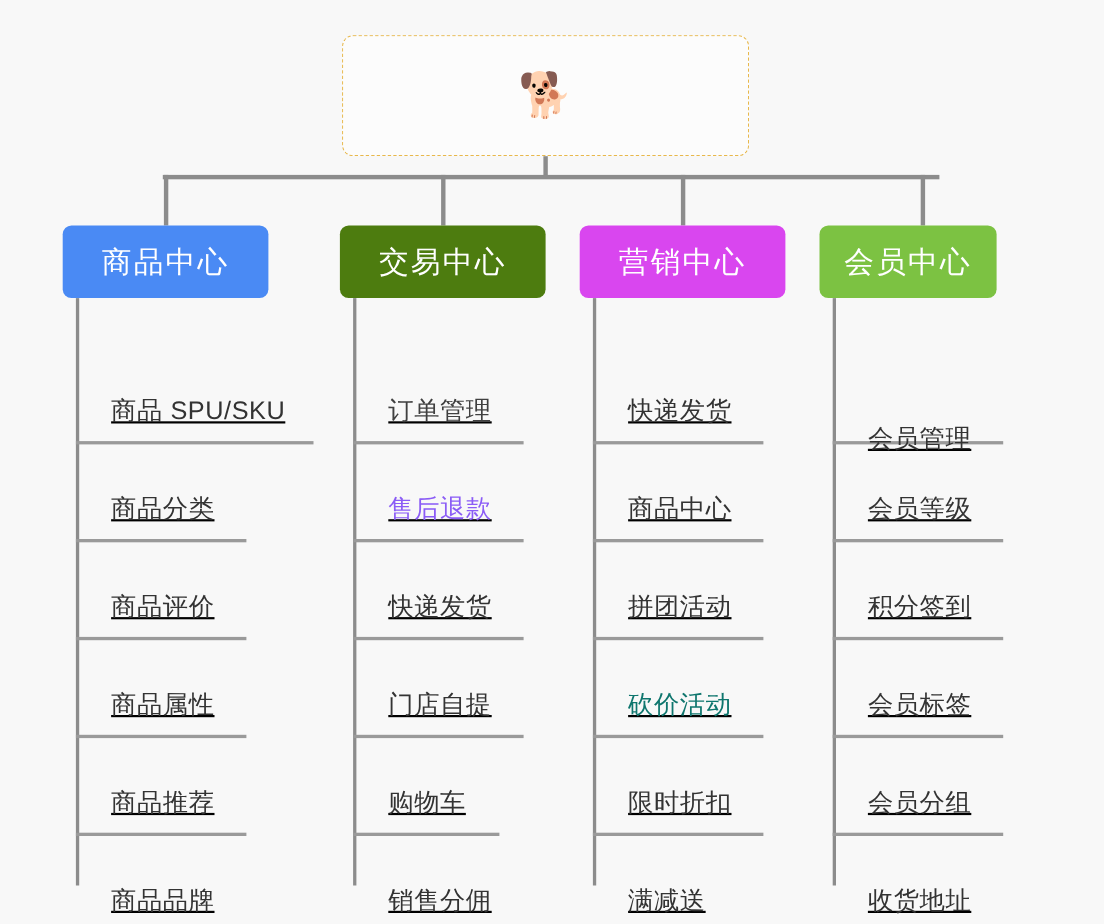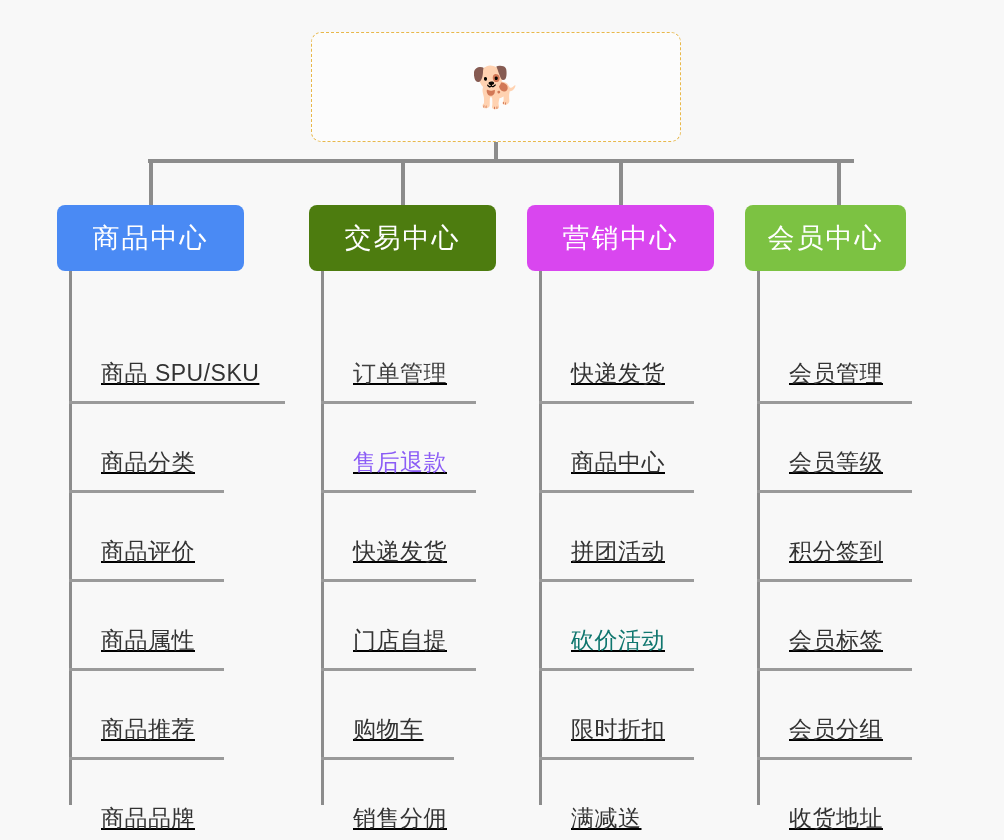--- a/index.html
+++ b/index.html
@@ -216,21 +216,21 @@
           </li>
         </ul>
       </div>
       <div class="branch" style="left: 745px; width: 187px;">
         <div class="branch-header" style="background: rgb(124, 194, 66); width: 161px;">
           <span>会员中心</span>
         </div>
         <div class="branch-rail" style="height: 534px; background: rgb(140, 140, 140);"></div>
         <ul class="leaf-list">
           <li class="leaf-item" style="top: 89px; width: 155px; border-bottom-color: rgb(154, 154, 154);">
-            <span class="leaf-label" style="color: rgb(51, 51, 51);">会员管理</span>
+            <span class="leaf-label" style="color: rgb(51, 51, 51); margin-top: 25px;">会员管理</span>
           </li>
           <li class="leaf-item" style="top: 178px; width: 155px; border-bottom-color: rgb(154, 154, 154);">
             <span class="leaf-label" style="color: rgb(51, 51, 51);">会员等级</span>
           </li>
           <li class="leaf-item" style="top: 267px; width: 155px; border-bottom-color: rgb(154, 154, 154);">
             <span class="leaf-label" style="color: rgb(51, 51, 51);">积分签到</span>
           </li>
           <li class="leaf-item" style="top: 356px; width: 155px; border-bottom-color: rgb(154, 154, 154);">
             <span class="leaf-label" style="color: rgb(51, 51, 51);">会员标签</span>
           </li>

